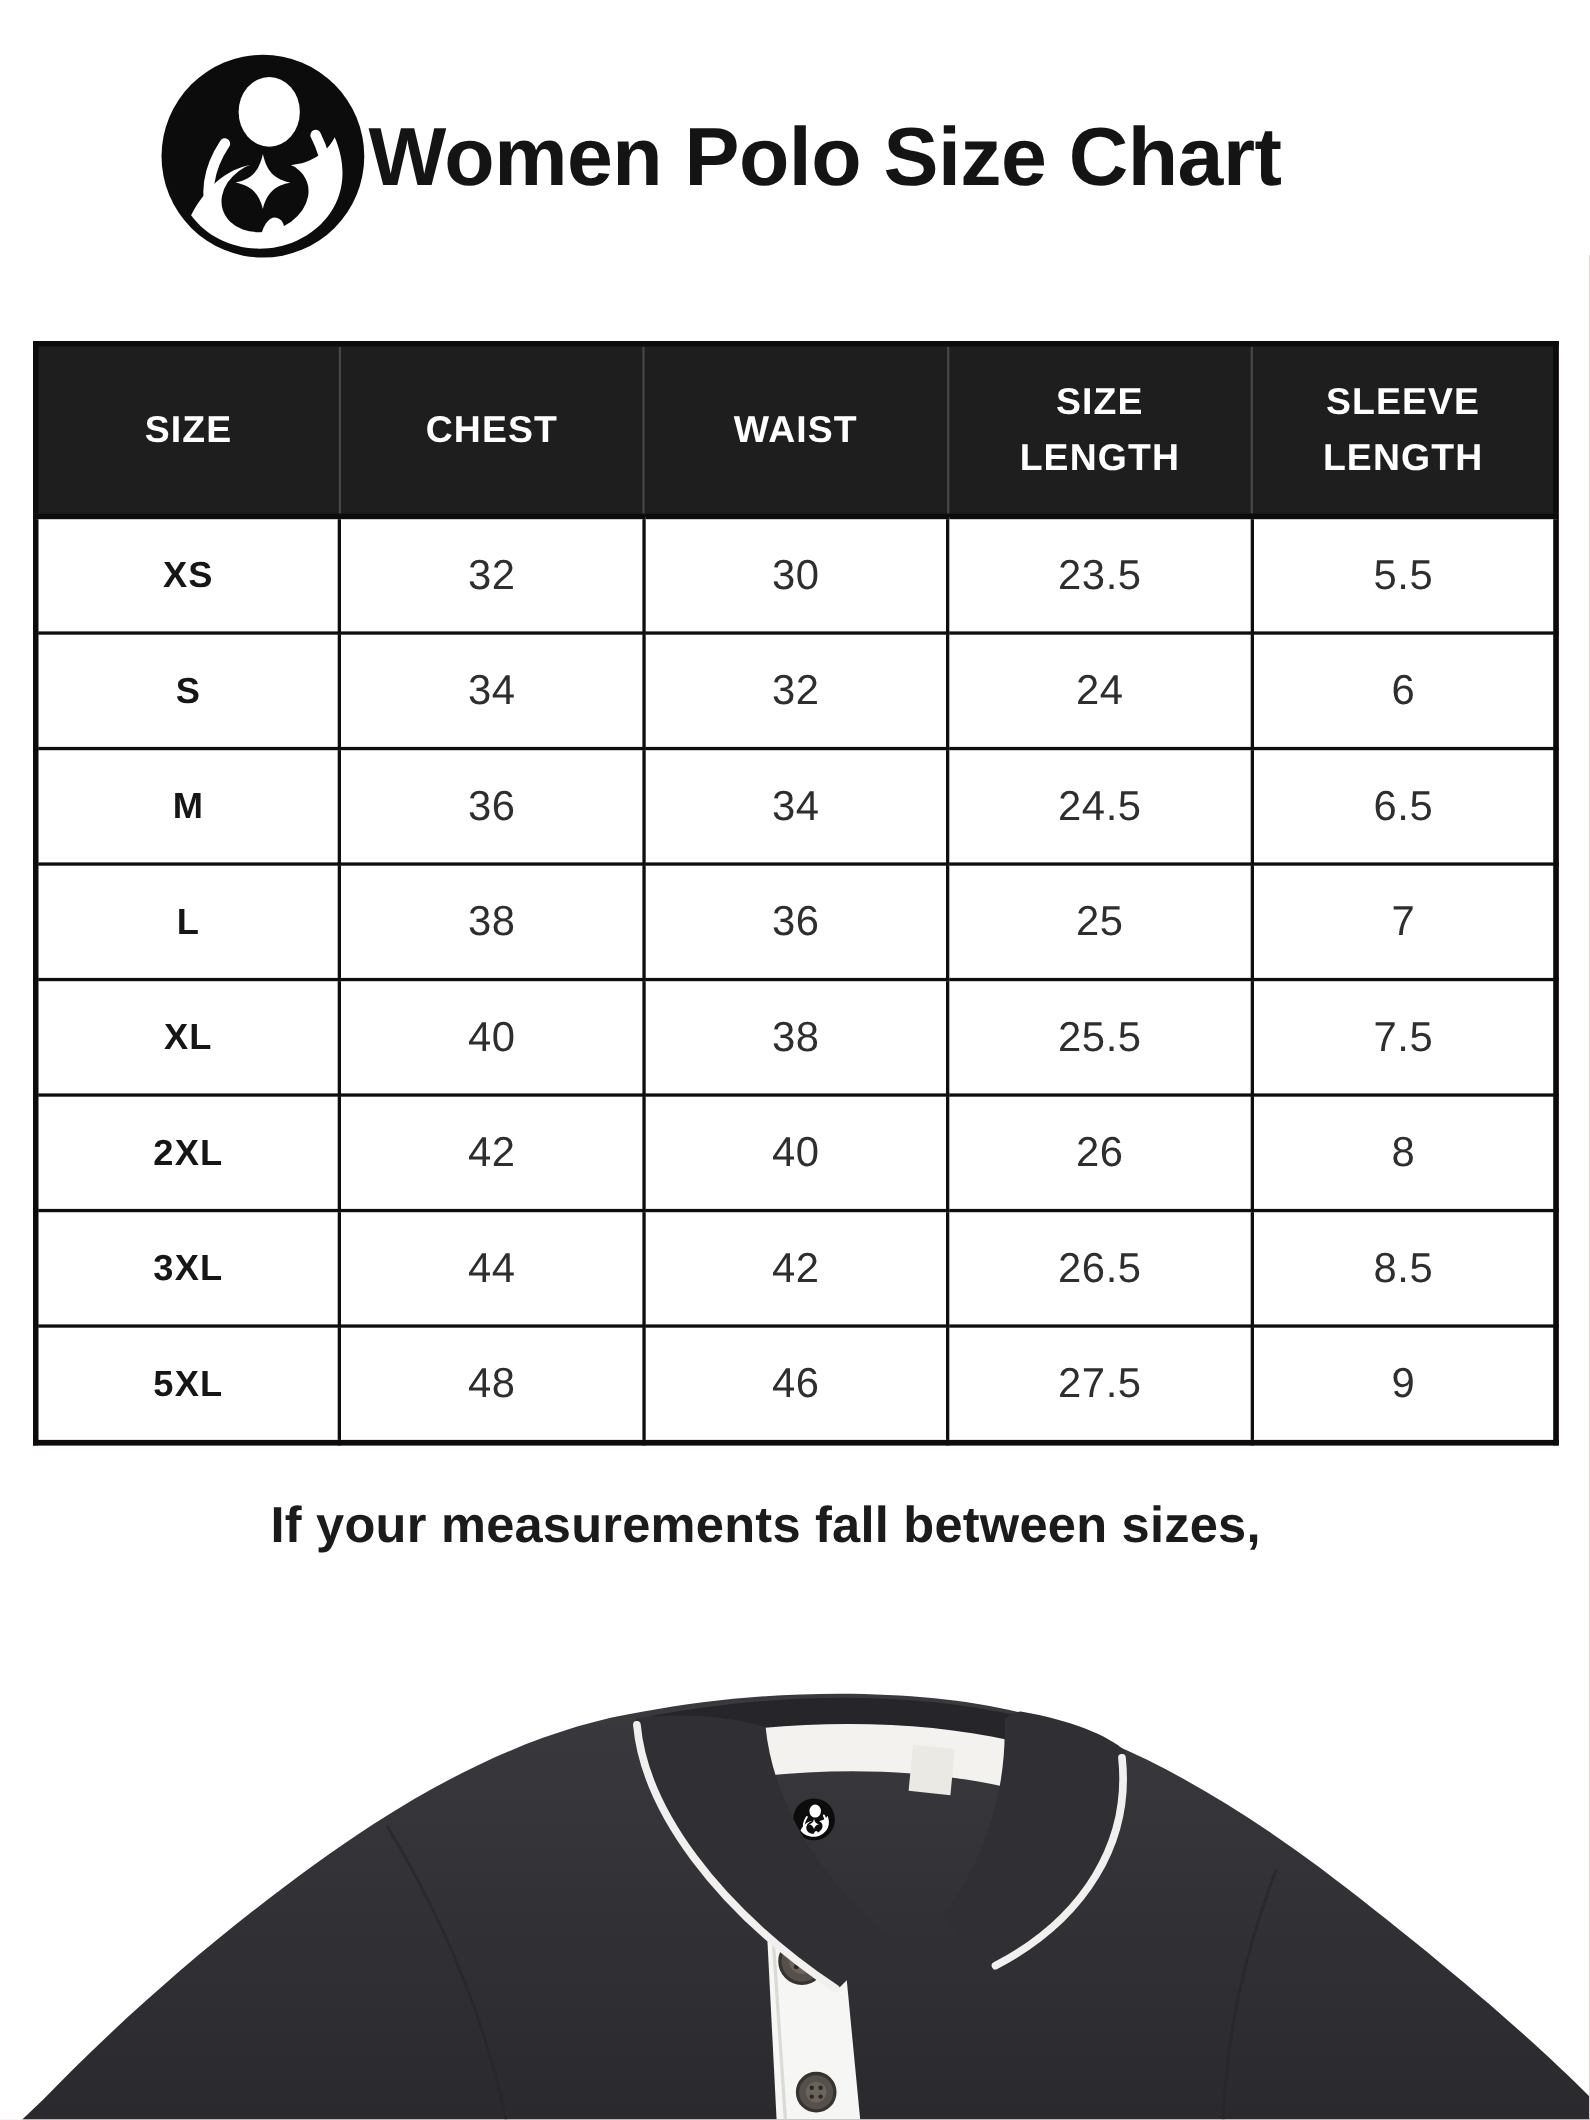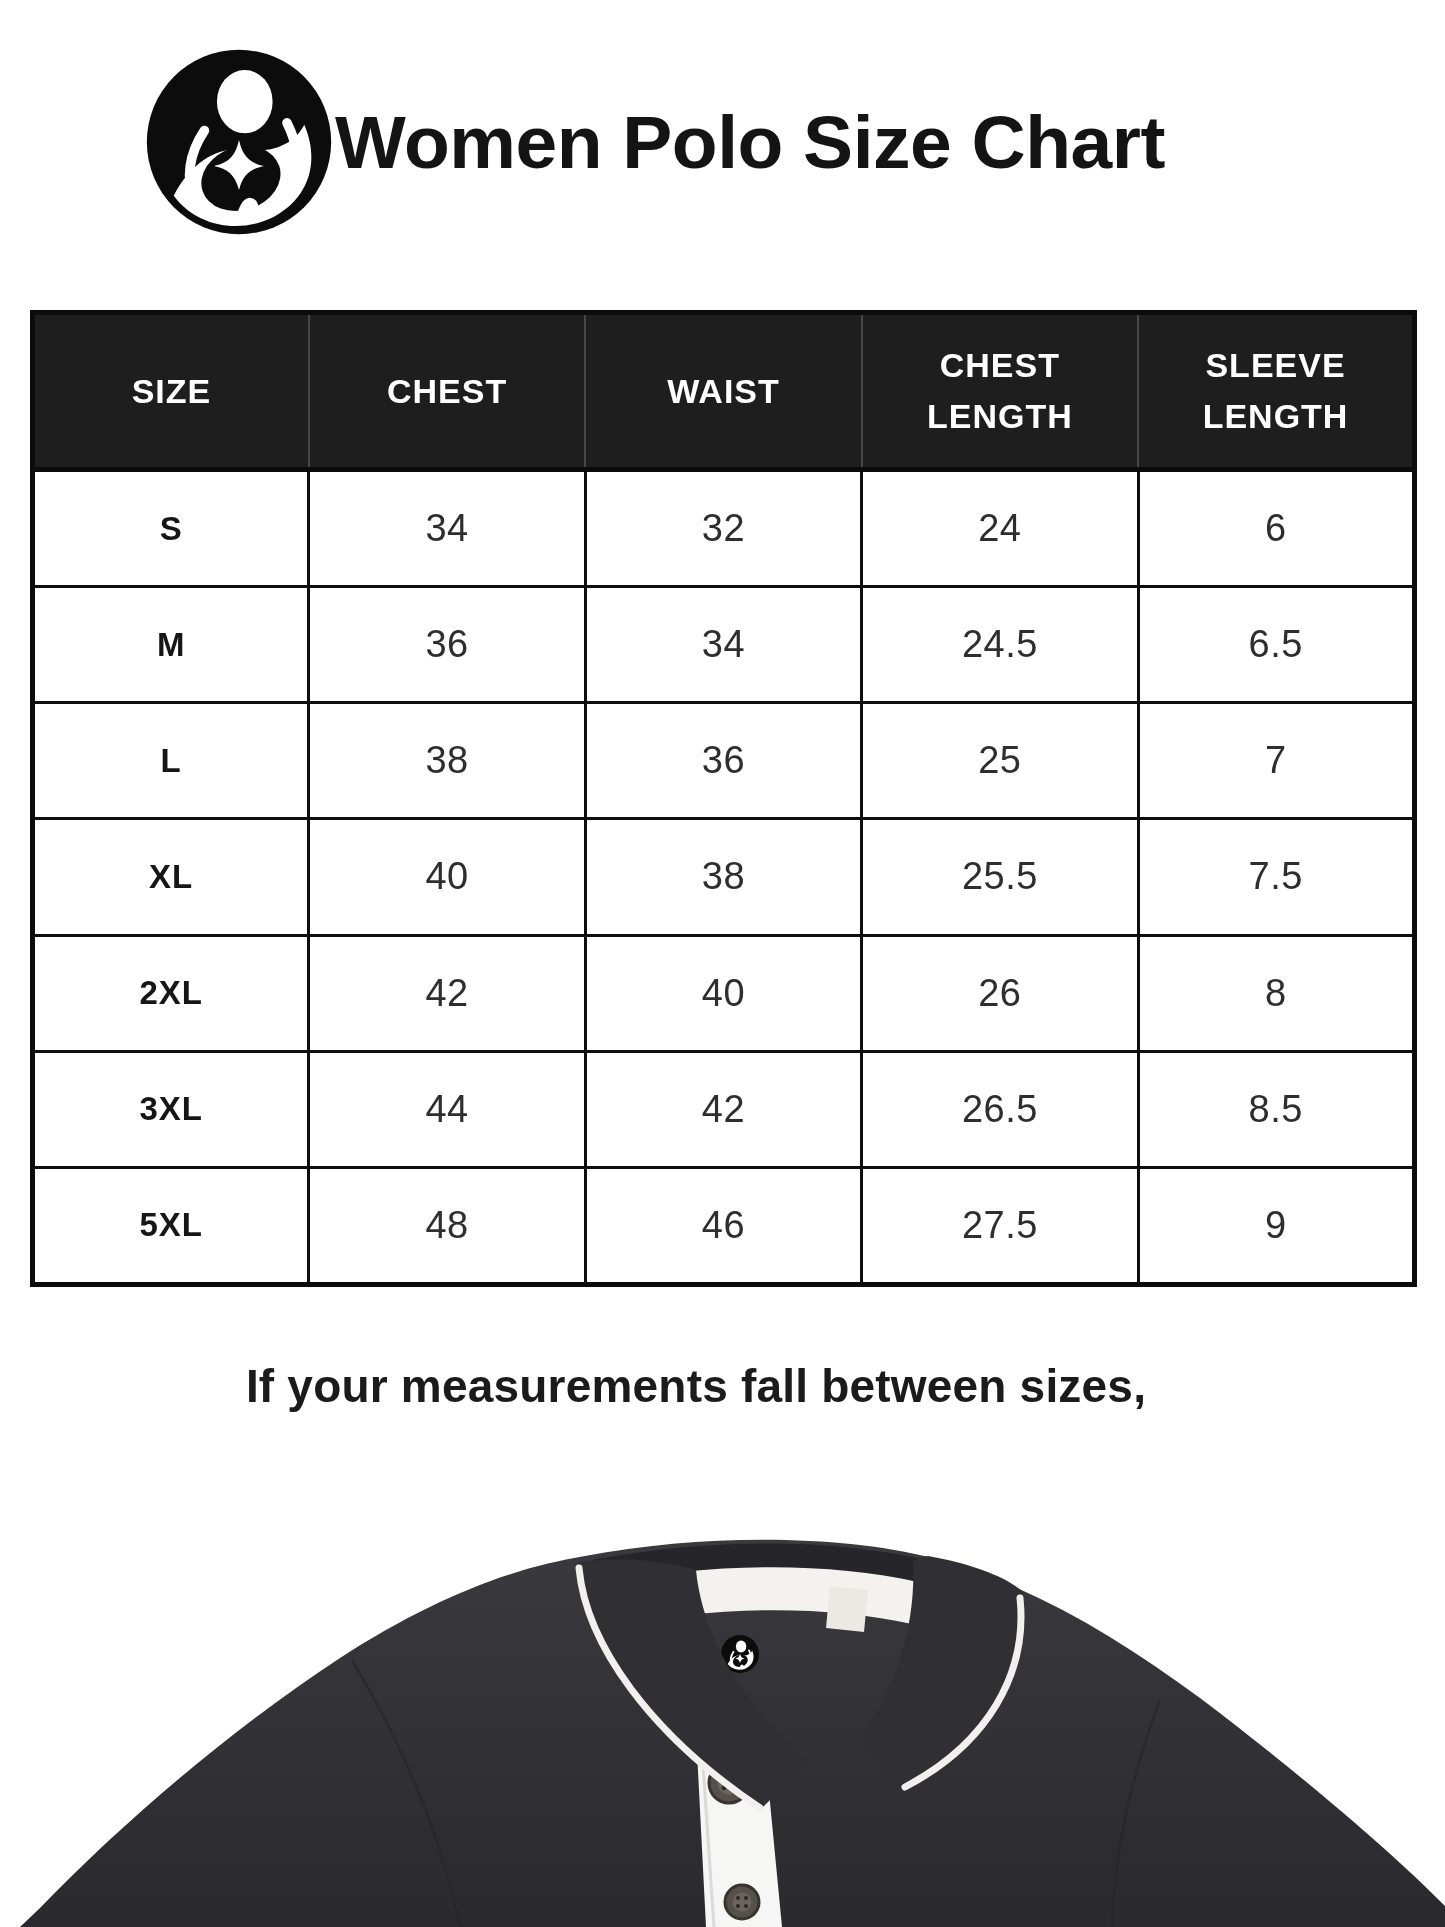--- a/index.html
+++ b/index.html
@@ -62,25 +62,32 @@
     </svg>
     <div class="title">Women Polo Size Chart</div>
   </div>
 
   <table class="size-table">
     <thead>
       <tr>
         <th><span class="wrap">SIZE</span></th>
         <th><span class="wrap">CHEST</span></th>
         <th><span class="wrap">WAIST</span></th>
-        <th><span class="wrap">CHEST LENGTH</span></th>
+        <th><span class="wrap">SIZE LENGTH</span></th>
         <th><span class="wrap">SLEEVE LENGTH</span></th>
       </tr>
     </thead>
     <tbody>
+      <tr>
+        <td class="size">XS</td>
+        <td>32</td>
+        <td>30</td>
+        <td>23.5</td>
+        <td>5.5</td>
+      </tr>
       <tr>
         <td class="size">S</td>
         <td>34</td>
         <td>32</td>
         <td>24</td>
         <td>6</td>
       </tr>
       <tr>
         <td class="size">M</td>
         <td>36</td>

